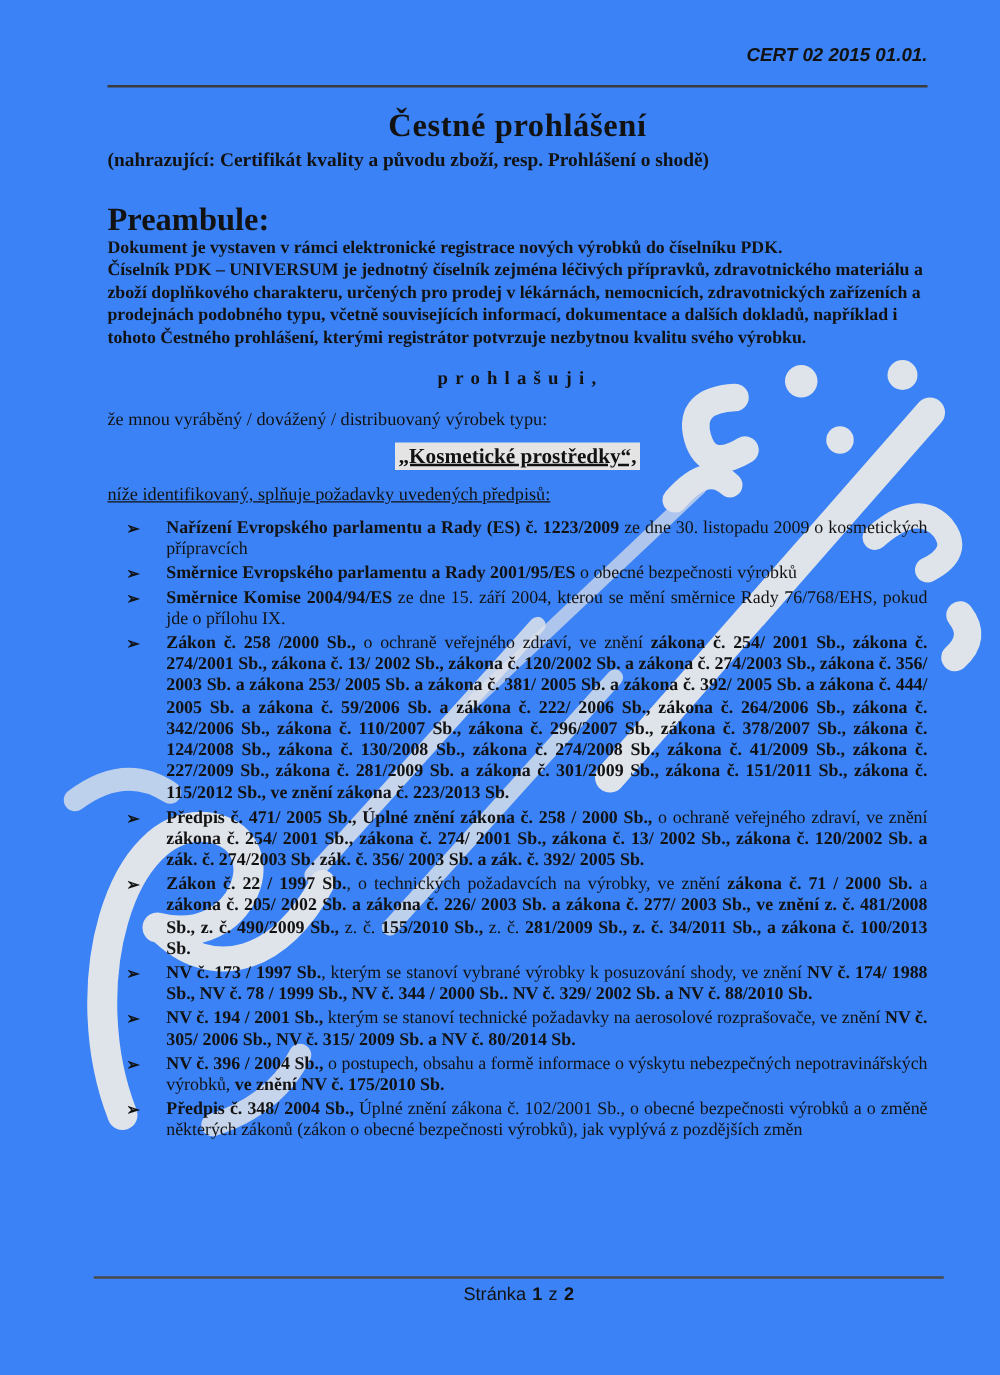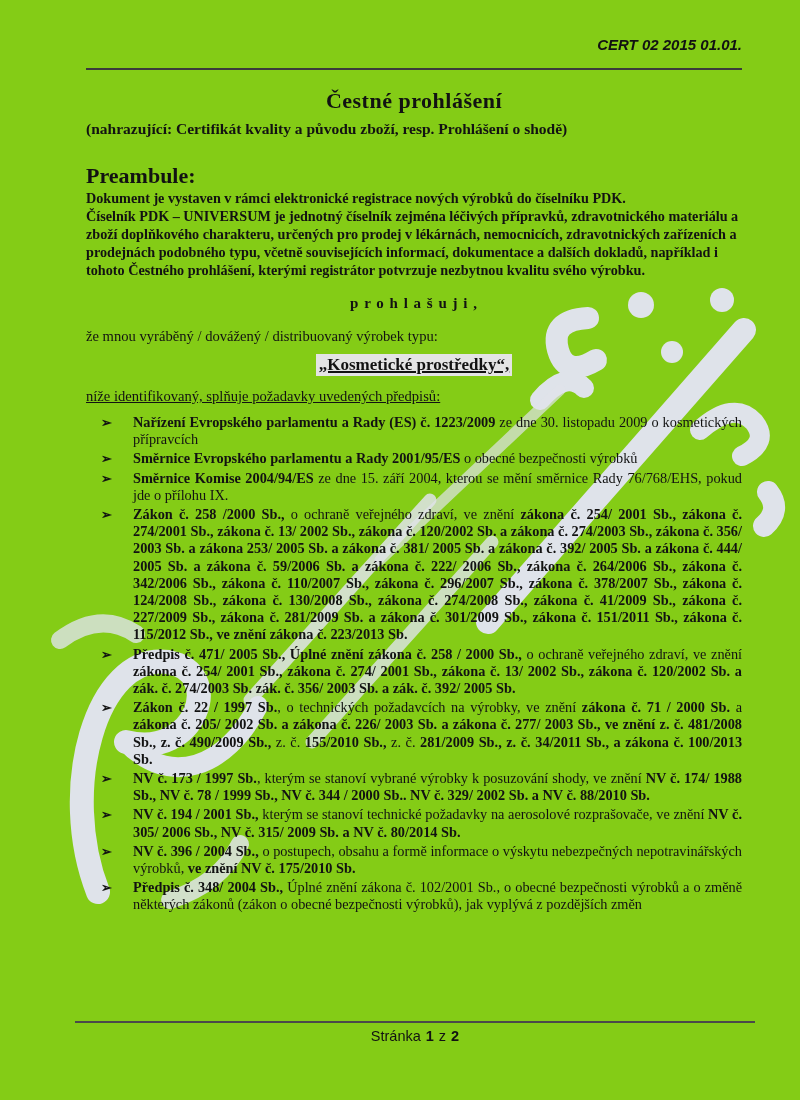--- a/index.html
+++ b/index.html
@@ -1,50 +1,50 @@
 <!DOCTYPE html>
 <html lang="cs"><head>
 <meta charset="utf-8">
 <style>
   html,body{margin:0;padding:0;background:#ffffff;}
   .page{
     position:relative;
     width:800px;height:1100px;
     margin:0 auto;
-    background:#84cc16;
+    background:#3b82f6;
     overflow:hidden;
     font-family:"Liberation Serif","DejaVu Serif",serif;
     color:#121212;
   }
   .content{position:relative;z-index:2;padding:30px 58px 0 86px;}
   .watermark{position:absolute;left:0;top:0;z-index:1;}
 
   .doc-code{
     font-family:"Liberation Sans","DejaVu Sans",sans-serif;
     font-style:italic;font-weight:bold;
     font-size:15px;line-height:18px;
     text-align:right;
     padding-top:6px;
   }
   .header-rule{border:none;border-top:2px solid #3b3b3b;margin:14px 0 0 0;}
 
   .title{
     text-align:center;
-    font-size:22px;font-weight:bold;
+    font-size:26px;font-weight:bold;
     margin:16px 0 0 0;line-height:30px;
     letter-spacing:0.5px;
   }
   .subtitle{
     text-align:left;
     font-size:15.5px;font-weight:bold;
     margin-top:3px;line-height:20px;
   }
 
   .preamble-heading{
-    font-size:22px;font-weight:bold;
+    font-size:26px;font-weight:bold;
     margin:26px 0 2px 0;line-height:22px;
   }
   .preamble-par{
     font-size:14.2px;font-weight:bold;
     line-height:18px;margin:0;
   }
 
   .intro-par{
     font-size:14.6px;margin:15px 0 0 0;line-height:18px;
     padding-left:28px;

